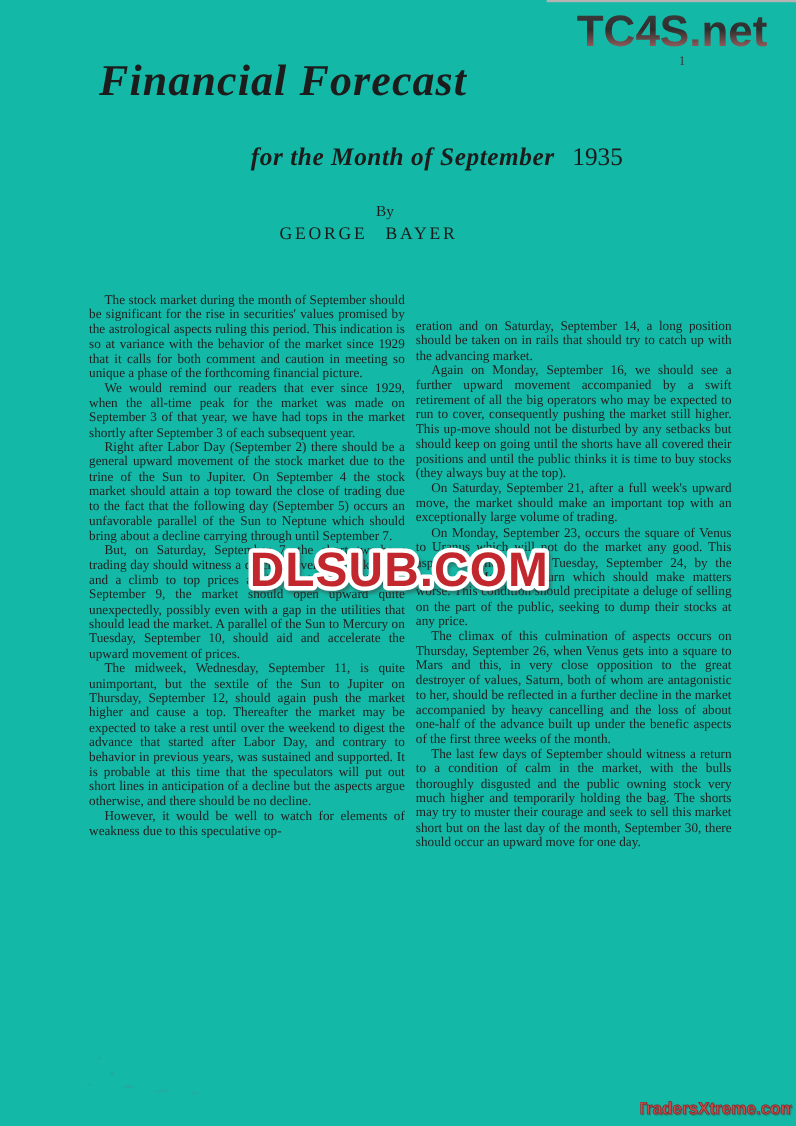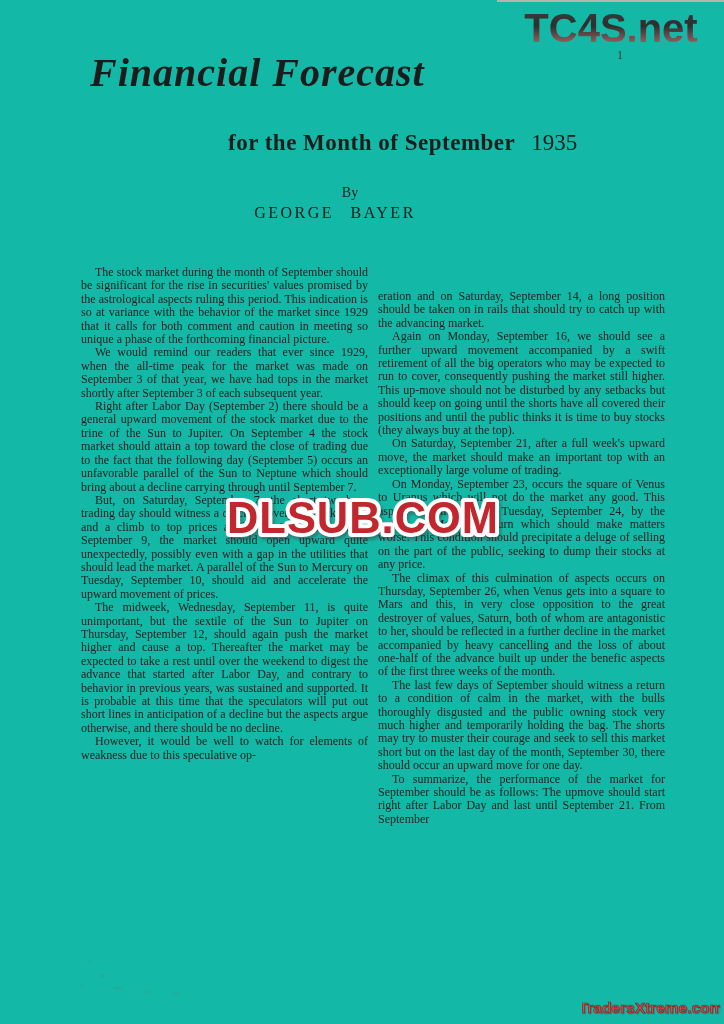--- a/index.html
+++ b/index.html
@@ -8,21 +8,21 @@
     font-family:"Liberation Serif","DejaVu Serif",serif;color:#222;
   }
   .topline{position:absolute;left:497px;top:0;width:227px;height:2px;background:#b4b4b4;}
   .wm-tc4s{position:absolute;left:503px;top:2px;width:216px;height:50px;}
   .pagenum{position:absolute;left:617px;top:48px;font-size:12px;color:#3a3a3a;}
   .title{
     position:absolute;left:90px;top:49px;margin:0;
     font-style:italic;font-weight:bold;font-size:40px;letter-spacing:1px;color:#1c1c1c;
   }
   .subtitle{position:absolute;left:228px;top:130px;font-size:23px;color:#1c1c1c;white-space:nowrap;}
-  .subtitle .sub-i{font-weight:bold;letter-spacing:0.5px;margin-top:32px;}
+  .subtitle .sub-i{font-style:italic;font-weight:bold;letter-spacing:0.5px;margin-top:32px;}
   .subtitle .sub-y{font-style:normal;margin-left:16px;}
   .by{position:absolute;left:0;top:185px;width:700px;text-align:center;font-size:14px;color:#1f1f1f;}
   .author{position:absolute;left:0;top:204px;width:646px;text-align:center;
           font-size:16px;letter-spacing:2.5px;word-spacing:10px;color:#1a1a1a;margin-left:12px;}
   .columns{
     position:absolute;left:81px;top:266px;width:584px;display:flex;gap:10px;
   }
   .col{width:287px;font-size:12px;line-height:13.4px;text-align:justify;color:#1f1f1f;}
   .col p.para{margin:0;text-indent:14px;}
   .col p.para.noindent{text-indent:0;margin-top:24px;}
@@ -80,21 +80,20 @@
         <p class="para">The midweek, Wednesday, September 11, is quite unimportant, but the sextile of the Sun to Jupiter on Thursday, September 12, should again push the market higher and cause a top. Thereafter the market may be expected to take a rest until over the weekend to digest the advance that started after Labor Day, and contrary to behavior in previous years, was sustained and supported. It is probable at this time that the speculators will put out short lines in anticipation of a decline but the aspects argue otherwise, and there should be no decline.</p>
         <p class="para">However, it would be well to watch for elements of weakness due to this speculative op-</p>
       </div>
     <div class="col">
         <p class="para noindent">eration and on Saturday, September 14, a long position should be taken on in rails that should try to catch up with the advancing market.</p>
         <p class="para">Again on Monday, September 16, we should see a further upward movement accompanied by a swift retirement of all the big operators who may be expected to run to cover, consequently pushing the market still higher. This up-move should not be disturbed by any setbacks but should keep on going until the shorts have all covered their positions and until the public thinks it is time to buy stocks (they always buy at the top).</p>
         <p class="para">On Saturday, September 21, after a full week's upward move, the market should make an important top with an exceptionally large volume of trading.</p>
         <p class="para">On Monday, September 23, occurs the square of Venus to Uranus which will not do the market any good. This aspect is followed, on Tuesday, September 24, by the square of Mars to Saturn which should make matters worse. This condition should precipitate a deluge of selling on the part of the public, seeking to dump their stocks at any price.</p>
         <p class="para">The climax of this culmination of aspects occurs on Thursday, September 26, when Venus gets into a square to Mars and this, in very close opposition to the great destroyer of values, Saturn, both of whom are antagonistic to her, should be reflected in a further decline in the market accompanied by heavy cancelling and the loss of about one-half of the advance built up under the benefic aspects of the first three weeks of the month.</p>
         <p class="para">The last few days of September should witness a return to a condition of calm in the market, with the bulls thoroughly disgusted and the public owning stock very much higher and temporarily holding the bag. The shorts may try to muster their courage and seek to sell this market short but on the last day of the month, September 30, there should occur an upward move for one day.</p>
-        <p class="para">To summarize, the performance of the market for September should be as follows: The upmove should start right after Labor Day and last until September 21. From September</p>
       </div>
   </div>
 
   <svg class="wm-dlsub" viewBox="0 0 290 62">
     <text x="145" y="46" text-anchor="middle" font-family="Liberation Sans, sans-serif" font-size="44" font-weight="bold" letter-spacing="1" textLength="272" lengthAdjust="spacingAndGlyphs" stroke="#ffffff" stroke-width="8" paint-order="stroke" stroke-linejoin="round" fill="#c1272d">DLSUB.COM</text>
   </svg>
 
   <div class="smudge"></div>
 
   <svg class="wm-traders" viewBox="0 0 138 26">

